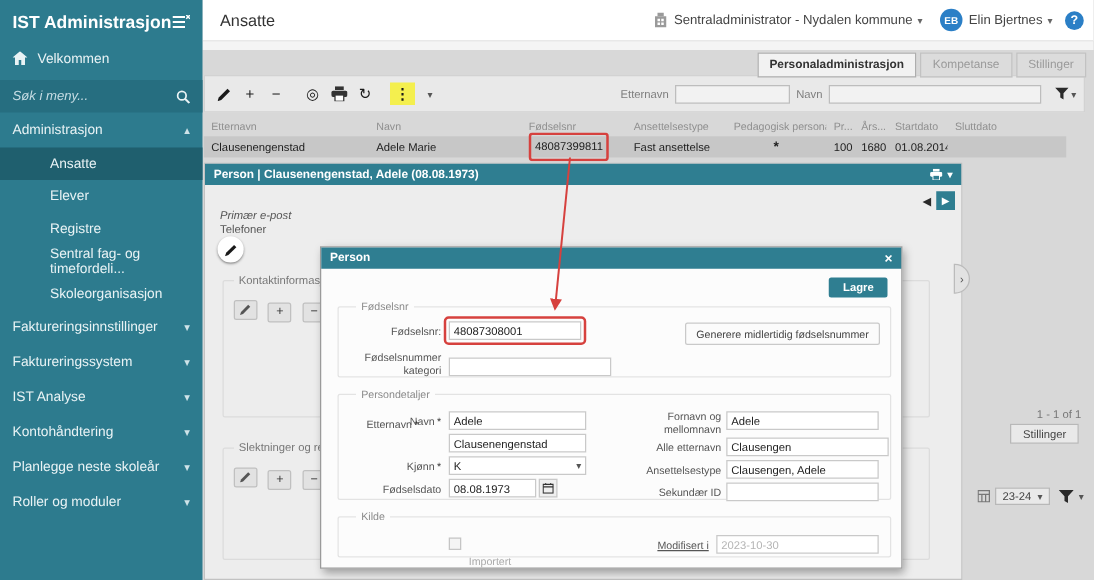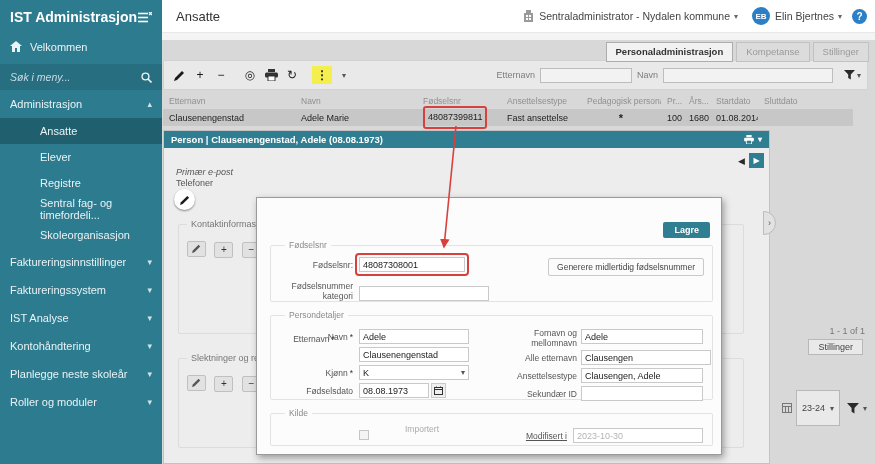--- a/index.html
+++ b/index.html
@@ -66,21 +66,21 @@
   .edit-fab { position:absolute; left:10px; top:58px; width:21px; height:21px; border-radius:50%; background:#fff; box-shadow:0 1px 2px rgba(0,0,0,.45); display:flex; align-items:center; justify-content:center; cursor:pointer; }
   .panel-fs { position:absolute; left:12px; width:566px; border:1px solid #dcdcdc; border-radius:2px; padding:4px 8px 8px; }
   .panel-fs legend { font-size:9px; color:#777; padding:0 4px; }
   .mini-btn { width:19px; height:16px; background:#e2e2e2; border:1px solid #c0c0c0; border-radius:2px; display:inline-flex; align-items:center; justify-content:center; font-size:10px; color:#333; margin-right:4px; cursor:pointer; }
   .panel-handle { position:absolute; right:-7px; top:80px; width:13px; height:24px; background:#e2e2e2; border:1px solid #bbb; border-radius:0 12px 12px 0; display:flex; align-items:center; justify-content:center; font-size:9px; color:#555; cursor:pointer; }
 
   
   .rr-count { position:absolute; top:326px; right:10px; font-size:9px; color:#777; z-index:2; }
   .rr-tab { position:absolute; top:339px; right:12px; font-size:9px; color:#444; background:#e9e9e9; border:1px solid #b8b8b8; padding:2px 9px; z-index:2; cursor:pointer; }
   .rr-controls { position:absolute; top:390px; right:8px; display:flex; align-items:center; gap:4px; font-size:9px; color:#444; z-index:2; }
-  .rr-year { display:flex; align-items:center; gap:5px; background:#e9e9e9; border:1px solid #b8b8b8; padding:12px 5px; cursor:pointer; }
+  .rr-year { display:flex; align-items:center; gap:5px; background:#e9e9e9; border:1px solid #b8b8b8; padding:1px 5px; cursor:pointer; }
 
   
   .modal { position:absolute; left:256px; top:197px; width:466px; height:258px; background:#fcfcfc; border:1px solid #9a9a9a; box-shadow:2px 3px 7px rgba(0,0,0,.35); z-index:20; }
   .modal-head { height:17px; background:#2f7e91; color:#fff; font-size:9.5px; font-weight:bold; display:flex; align-items:center; padding:0 7px; }
   .modal-close { margin-left:auto; font-size:11px; font-weight:bold; cursor:pointer; }
   .save-btn { position:absolute; top:24px; right:11px; background:#2f7e91; color:#fff; font-size:9px; font-weight:bold; padding:3px 11px; border-radius:2px; border:none; cursor:pointer; }
   .m-fs { position:absolute; left:11px; width:443px; border:1px solid #e3e3e3; border-radius:2px; }
   .m-fs legend { font-size:8.5px; color:#8a8a8a; padding:0 4px; margin-left:2px; }
   .m-label { position:absolute; font-size:8.5px; color:#555; text-align:right; }
   .m-input { position:absolute; height:15px; border:1px solid #c9c9c9; background:#fff; font-size:9px; padding:0 3px; color:#222; }
@@ -343,20 +343,24 @@
   </span>
   <span style="margin-left:3px;">
     <svg width="12" height="11" viewBox="0 0 11 10">
         <path d="M0 0 H11 L6.8 4.5 V9.5 L4.2 8 V4.5 Z" fill="#2a2a2a"></path>
       </svg>
   </span>
   <span style="font-size:8px;color:#555;">▾</span>
 </div>
 
 <div class="modal">
+  <div class="modal-head">
+    <span>Person</span>
+    <span class="modal-close">×</span>
+  </div>
   <button class="save-btn">Lagre</button>
 
   <fieldset class="m-fs" style="top:42px;height:62px;">
     <legend>Fødselsnr</legend>
     <span class="m-label" style="left:4px;top:10px;width:78px;">Fødselsnr:</span>
     <input class="m-input" style="left: 88px; top: 7px; width: 106px;" value="48087308001">
     <span class="red-outline" style="left:84px;top:3px;width:114px;height:23px;"></span>
     <button class="gen-btn">Generere midlertidig fødselsnummer</button>
     <span class="m-label" style="left:4px;top:32px;width:78px;line-height:1.15;">Fødselsnummer kategori</span>
     <input class="m-input" style="left: 88px; top: 36px; width: 130px;" value="">
@@ -397,21 +401,21 @@
     <span class="m-label" style="left:218px;top:51px;width:88px;">Ansettelsestype</span>
     <input class="m-input" style="left: 310px; top: 48px; width: 122px;" value="Clausengen, Adele">
 
     <span class="m-label" style="left:218px;top:69px;width:88px;">Sekundær ID</span>
     <input class="m-input" style="left: 310px; top: 66px; width: 122px;" value="">
   </fieldset>
 
   <fieldset class="m-fs" style="top:210px;height:38px;">
     <legend>Kilde</legend>
     <span class="cb" style="left:88px;top:12px;"></span>
-    <span class="m-label muted" style="left:104px;top:6px;text-align:left;width:60px;margin-left:30px;">Importert</span>
+    <span class="m-label muted" style="left:104px;top:26px;text-align:left;width:60px;">Importert</span>
     <span class="m-label" style="left:218px;top:13px;width:78px;text-decoration:underline;">Modifisert i</span>
     <input class="m-input muted" style="left: 302px; top: 10px; width: 130px; color: rgb(181, 181, 181);" value="2023-10-30">
   </fieldset>
 </div>
 
 <svg class="arrow-overlay" width="875" height="464">
   <defs>
     <marker id="ah" markerWidth="7" markerHeight="7" refX="5" refY="3" orient="auto">
       <path d="M0,0 L6,3 L0,6 Z" fill="#d6413e"></path>
     </marker>

